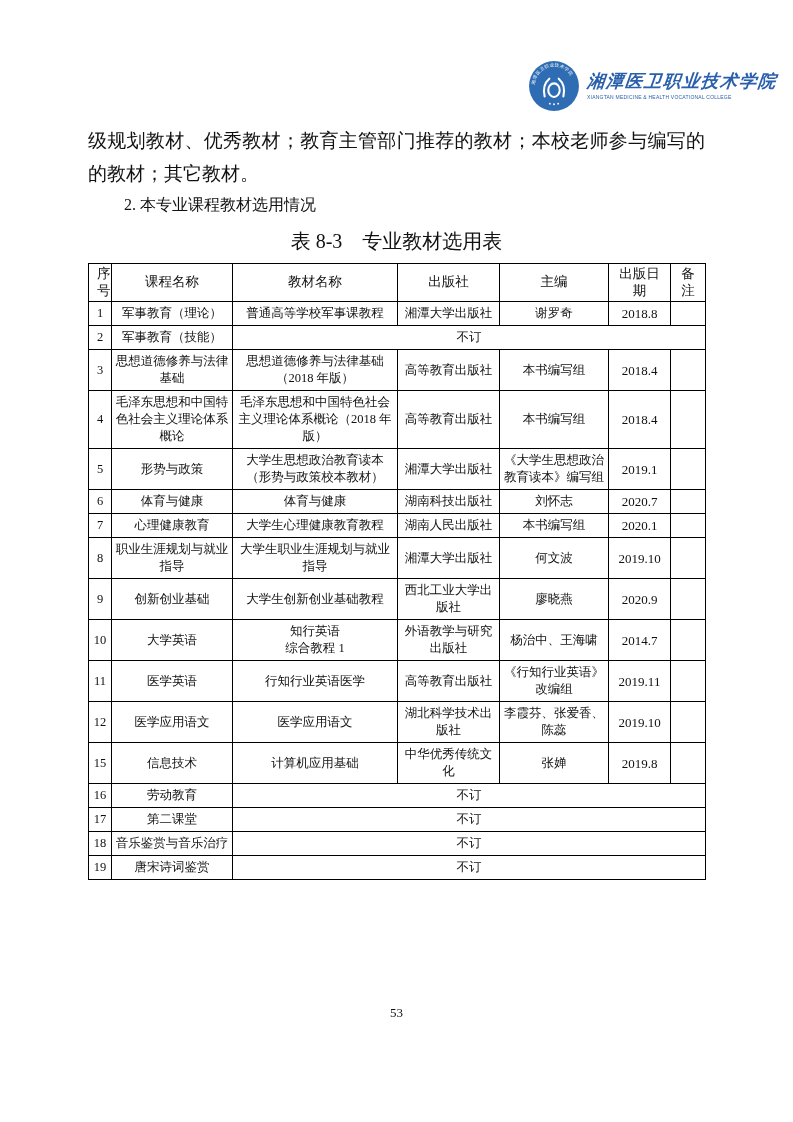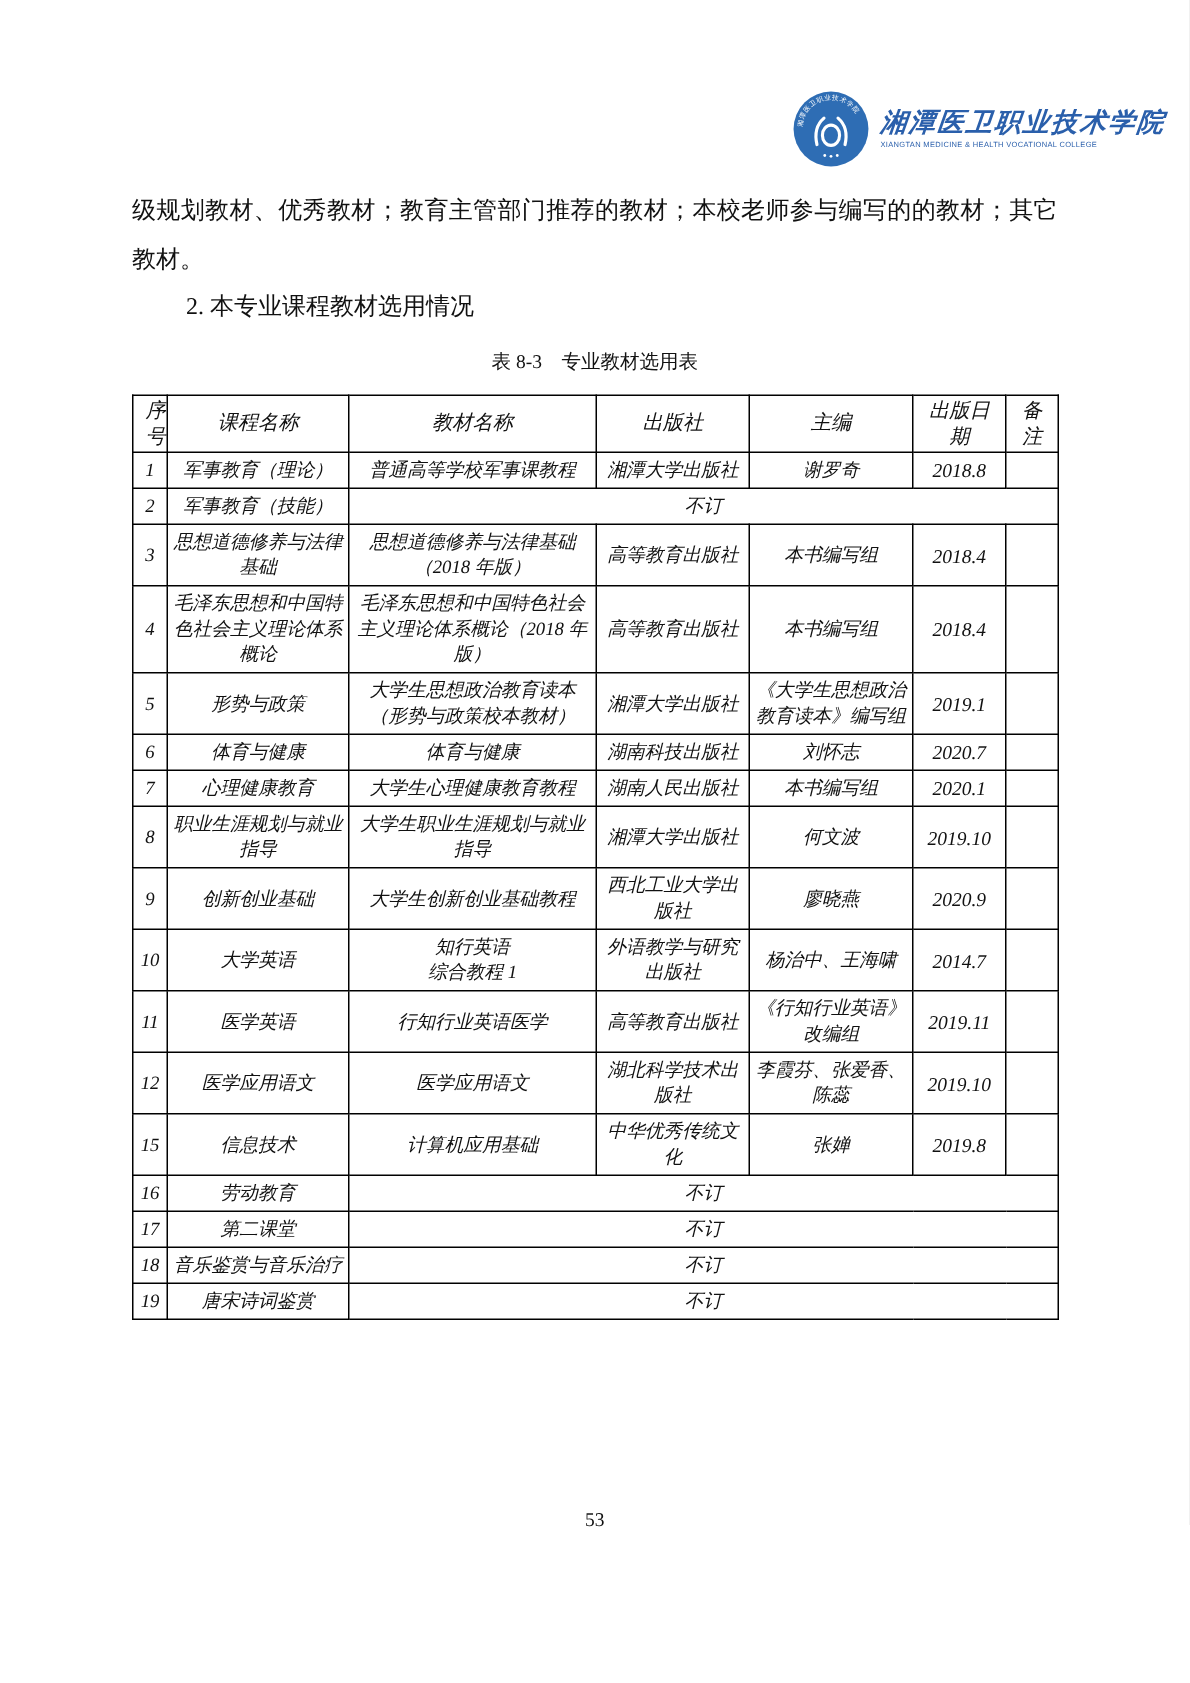--- a/index.html
+++ b/index.html
@@ -48,49 +48,48 @@
 
   
   .content {
     position: absolute;
     left: 88px;
     top: 0;
     width: 617px;
   }
   .para {
     margin-top: 124px;
-    font-size: 16px;
+    font-size: 19px;
     line-height: 33px;
     text-align: justify;
     text-justify: inter-character;
     color: #111;
   }
   .section-heading {
     margin-top: 3px;
     text-indent: 36px;
     font-size: 16px;
     line-height: 24px;
     color: #111;
   }
   .table-caption {
     margin-top: 12px;
     text-align: center;
-    font-size: 13px;
+    font-size: 20px;
     line-height: 24px;
     color: #111;
   }
 
   
   table.doc-table {
     margin-top: 10px;
     border-collapse: collapse;
     table-layout: fixed;
     width: 617px;
     border: 1.5px solid #000;
-    font-style: italic;
   }
   .doc-table th, .doc-table td {
     border: 1px solid #000;
     text-align: center;
     vertical-align: middle;
     font-weight: normal;
     color: #111;
     overflow: hidden;
   }
   .doc-table th {

